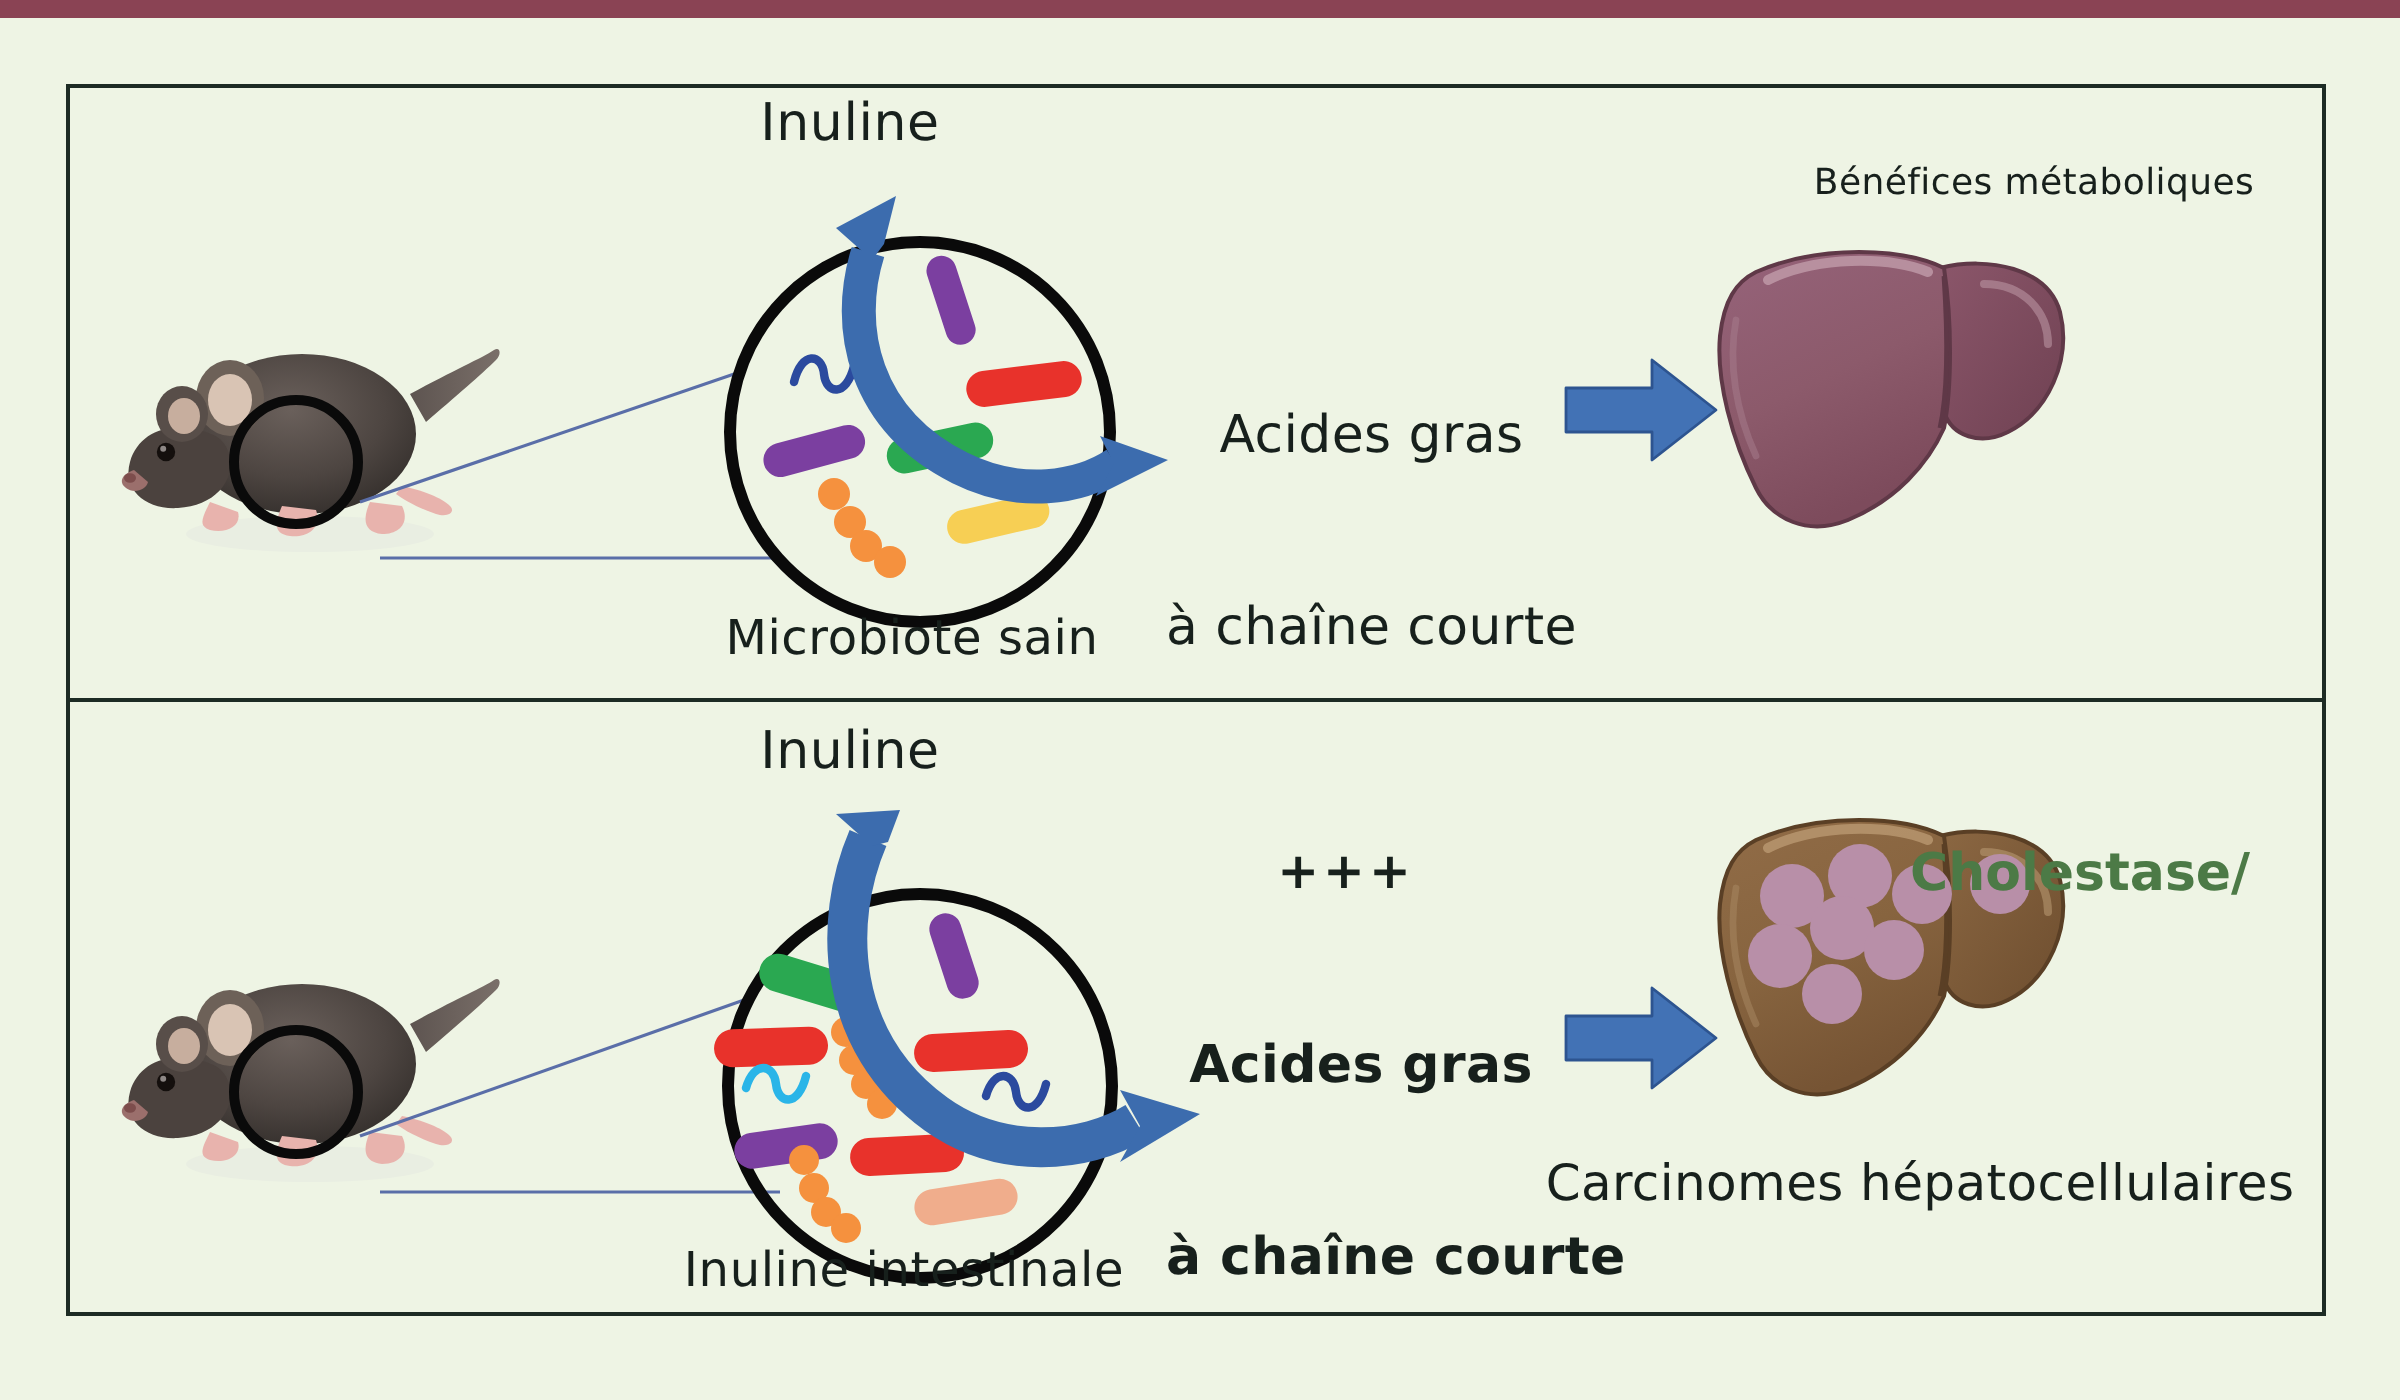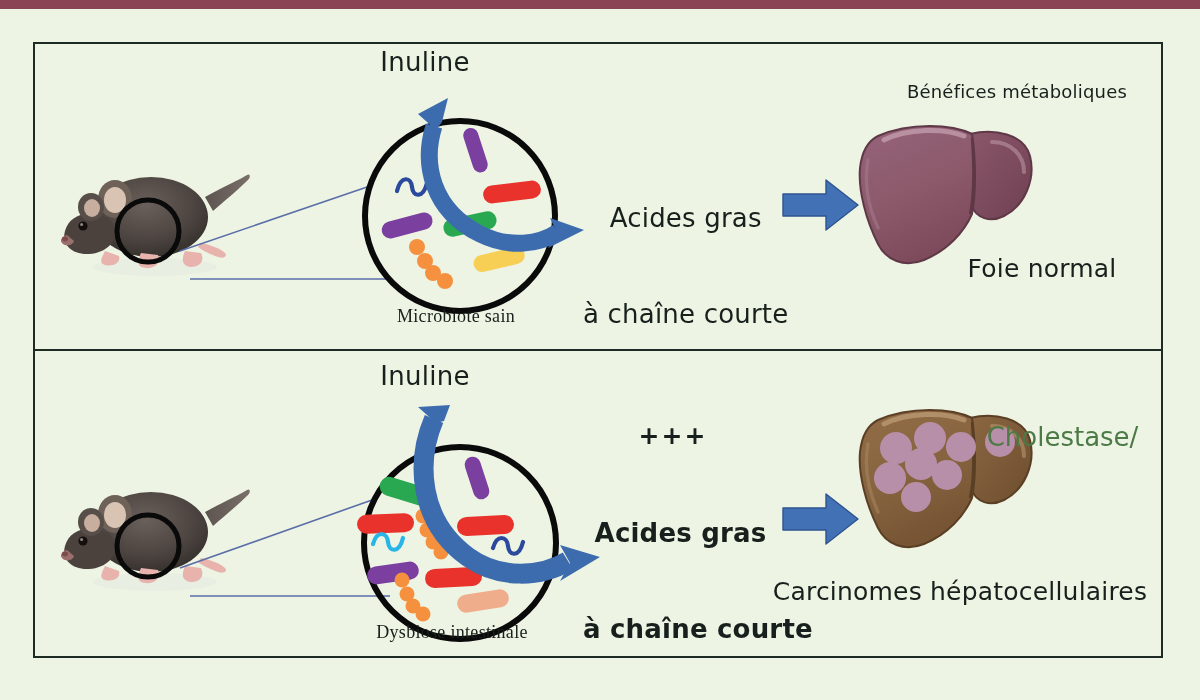--- a/index.html
+++ b/index.html
@@ -22,27 +22,27 @@
     box-sizing:border-box;
   }
   .panel-top{left:33px;top:42px;width:1130px;height:308px;border-bottom-width:1px;}
   .panel-bottom{left:33px;top:350px;width:1130px;height:308px;border-top-width:1px;}
 
   
   .lbl{position:absolute;color:#17201c;white-space:pre;line-height:1.12;}
   .ctr{text-align:center;transform:translateX(-50%);}
 
   .t-inuline{font-size:26px;letter-spacing:.3px;}
-  .t-micro{font-size:18px;letter-spacing:.3px;font-family:Liberation Serif, serif;}
+  .t-micro{font-size:24px;letter-spacing:.3px;}
   .t-sfa{font-size:26px;line-height:1.22;letter-spacing:.2px;}
   .t-sfa-b{font-size:26px;line-height:1.22;font-weight:700;letter-spacing:.2px;}
   .t-plus{font-size:25px;font-weight:700;letter-spacing:2px;}
   .t-benef{font-size:18px;letter-spacing:.2px;}
   .t-foie{font-size:25px;letter-spacing:.2px;}
-  .t-chol{font-size:26px;font-weight:400;line-height:1.2;color:#4c7a46;text-align:center;}
+  .t-chol{font-size:26px;font-weight:700;line-height:1.2;color:#4c7a46;}
   .t-carc{font-size:25px;letter-spacing:.2px;}
 
   svg{display:block;overflow:visible;}
   .abs{position:absolute;}
 </style>
 </head>
 <body>
 
 <div class="stage">
 
@@ -148,21 +148,20 @@
       <path d="M30 16 C62 2 104 4 124 14 C128 40 128 74 124 94 C116 112 100 130 76 140
                C56 148 38 140 30 124 C18 100 10 70 12 48 C14 30 20 21 30 16 Z" fill="url(#lvA)" stroke="#5f3847" stroke-width="2"></path>
       <path d="M36 20 C60 8 96 8 116 16" fill="none" stroke="#c4a0ad" stroke-width="5" stroke-linecap="round" opacity=".75"></path>
       <path d="M20 40 C16 62 20 86 30 108" fill="none" stroke="#a87d8e" stroke-width="3.4" stroke-linecap="round" opacity=".5"></path>
       <path d="M144 22 C164 22 176 36 176 52" fill="none" stroke="#bf9aa8" stroke-width="4" stroke-linecap="round" opacity=".55"></path>
       <path d="M124 18 C126 48 126 76 122 94" fill="none" stroke="#5f3847" stroke-width="2.4"></path>
     </svg>
   </div>
 
   <div class="lbl t-benef ctr" style="left:1017px;top:82px;">Bénéfices métaboliques</div>
-  <div class="lbl t-foie ctr" style="left:1042px;top:255px;">Foie normal</div>
 
   <div class="panel panel-bottom"></div>
 
   <div class="abs" style="left:55px;top:470px;">
     <svg width="200" height="130" viewBox="0 0 200 130">
       <defs>
         <radialGradient id="mg2" cx="45%" cy="35%" r="70%">
           <stop offset="0%" stop-color="#6a605b"></stop>
           <stop offset="60%" stop-color="#4d4541"></stop>
           <stop offset="100%" stop-color="#332e2b"></stop>
@@ -226,21 +225,21 @@
 
   <div class="abs" style="left:392px;top:405px;">
     <svg width="250" height="190" viewBox="0 0 250 190">
       <path d="M42 14 C24 56 26 116 76 152 C108 175 150 172 176 156" fill="none" stroke="#3c6cae" stroke-width="20" stroke-linecap="butt"></path>
       <path d="M44 18 L26 2 L58 0 L52 16 Z" fill="#3c6cae"></path>
       <path d="M168 140 L208 152 L168 176 L178 158 Z" fill="#3c6cae"></path>
     </svg>
   </div>
 
   <div class="lbl t-inuline ctr" style="left:425px;top:362px;">Inuline</div>
-  <div class="lbl t-micro ctr" style="left:452px;top:622px;">Dysbiose intestinale</div>
+  <div class="lbl t-micro ctr" style="left:452px;top:622px;">Inuline intestinale</div>
 
   <div class="lbl t-plus ctr" style="left:673px;top:422px;">+++</div>
   <div class="lbl t-sfa-b" style="left:583px;top:455px;text-align:center;width:195px;">
     <div>Acides gras</div>
     <div>à chaîne courte</div>
     
   </div>
 
   <div class="abs" style="left:781px;top:490px;">
     <svg width="80" height="58" viewBox="0 0 80 58">

